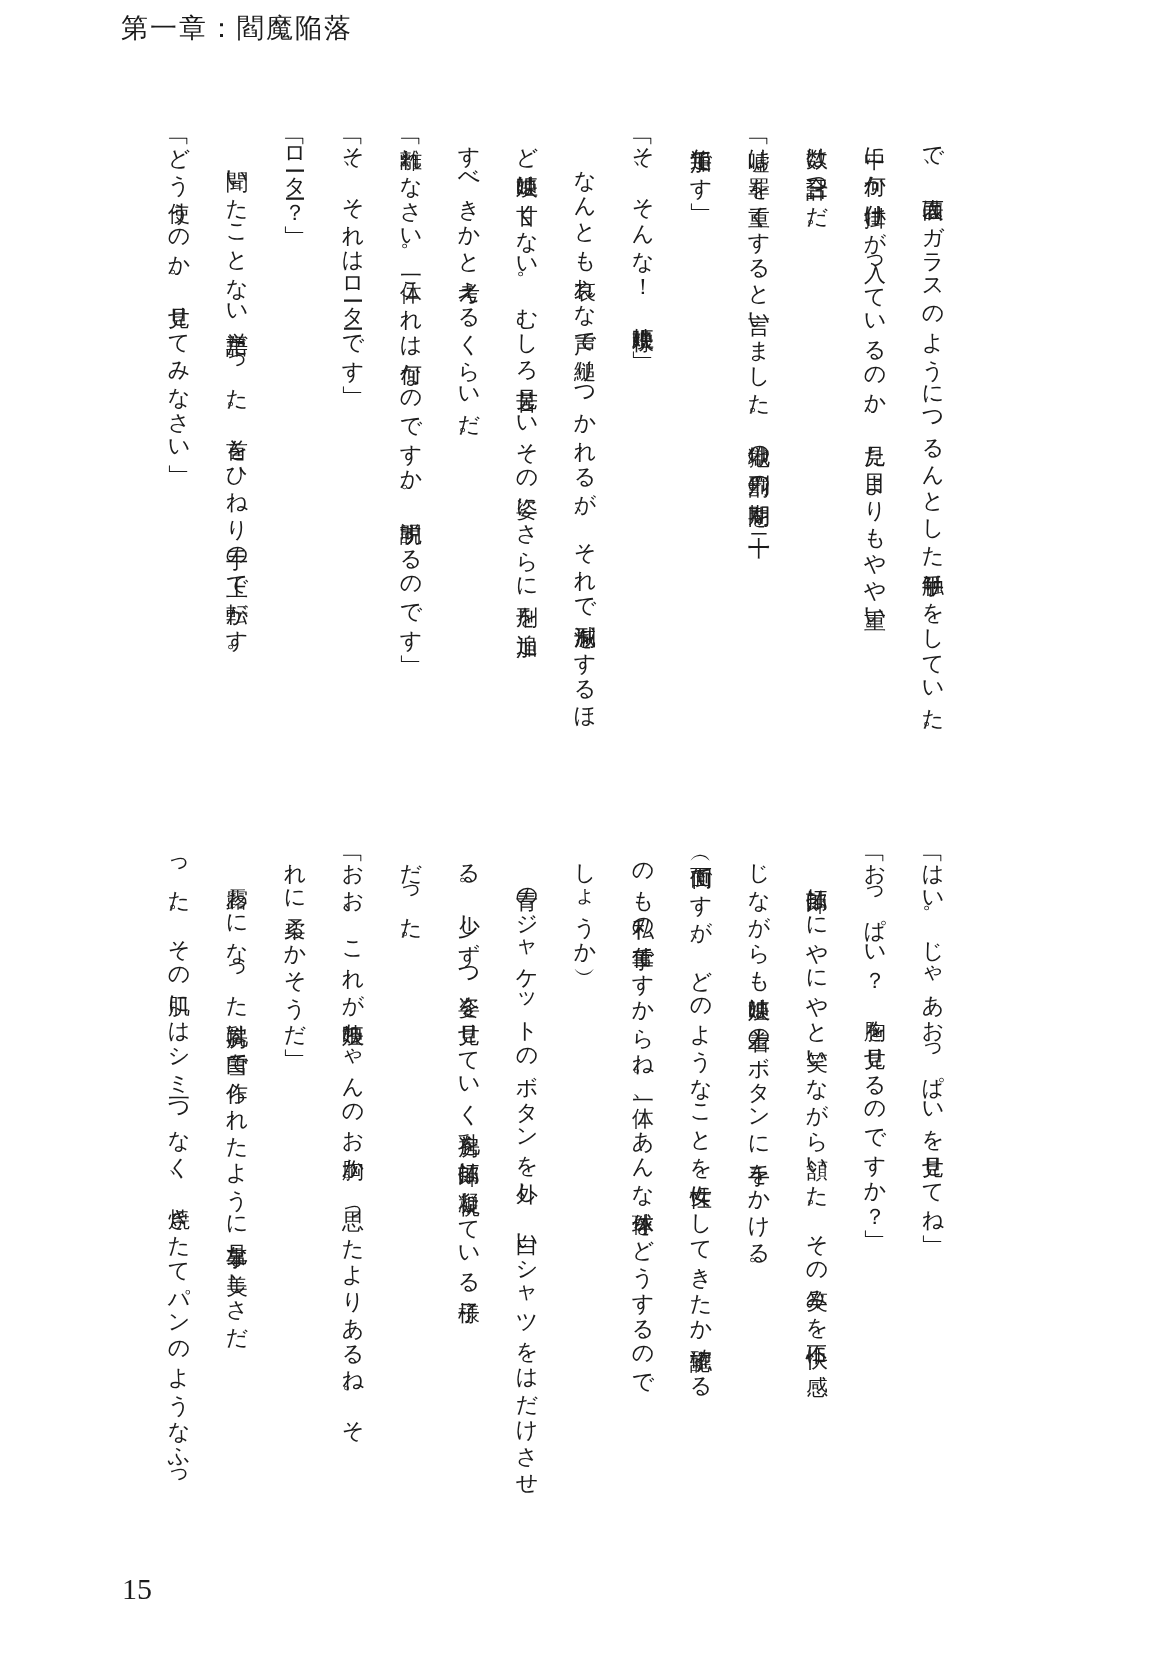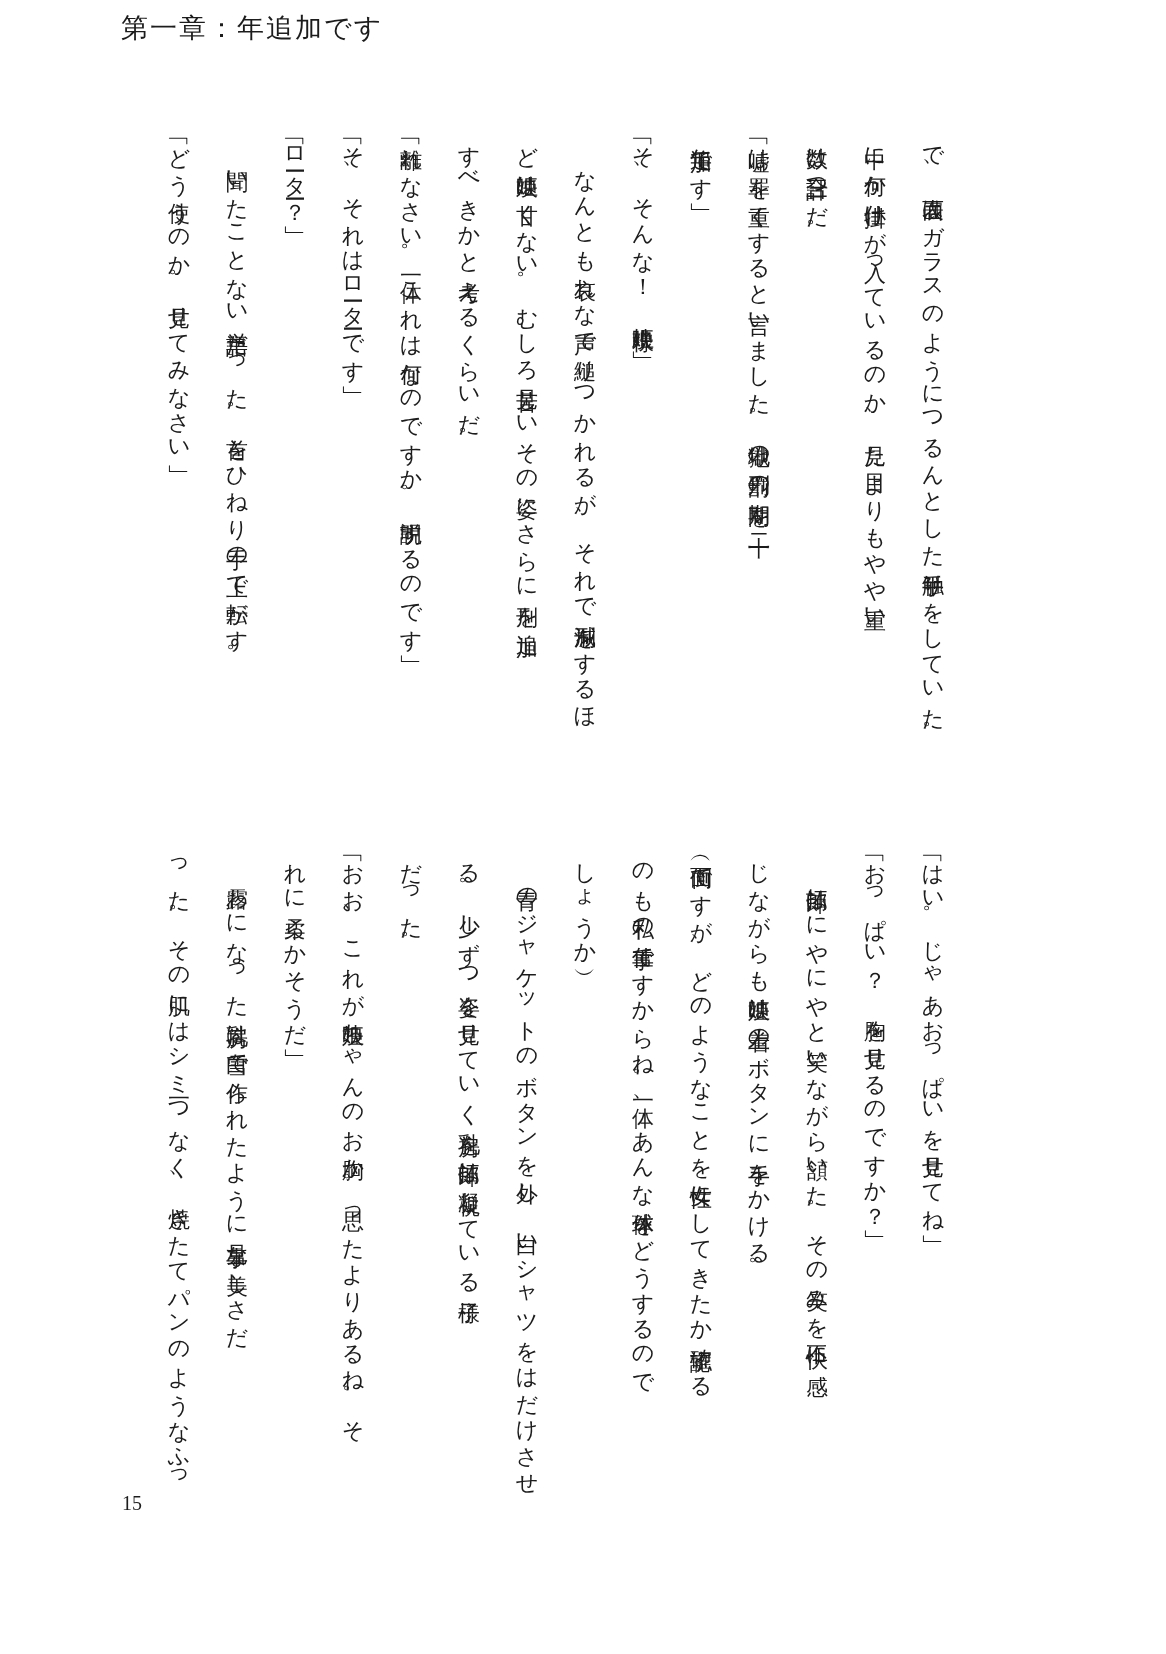--- a/index.html
+++ b/index.html
@@ -33,29 +33,29 @@
   .vblock.top { top: 131px; }
   .vblock.bottom { top: 848px; }
   .vblock p {
     margin: 0;
     padding: 0;
     white-space: nowrap;
   }
   .page-number {
     position: absolute;
     left: 122px;
-    top: 1492px;
-    font-size: 20px;
+    top: 1572px;
+    font-size: 30px;
     text-align: right;
   }
 </style>
 </head>
 <body>
 
-<div class="chapter-header">第一章：年追加です</div>
+<div class="chapter-header">第一章：閻魔陥落</div>
 
 <div class="vblock top">
   <p>で、表面はガラスのようにつるんとした手触りをしていた。</p>
   <p>中に何か仕掛けが入っているのか、見た目よりもやや重い。</p>
   <p>数は合計三つだ。</p>
   <p>「嘘は罪を重くすると言いました。地獄の刑罰の期間を二十</p>
   <p>年追加です」</p>
   <p>「そ、そんな！　映姫様！」</p>
   <p>　なんとも哀れな声で縋りつかれるが、それで減刑をするほ</p>
   <p>ど映姫は甘くない。むしろ見苦しいその姿にさらに刑を追加</p>

